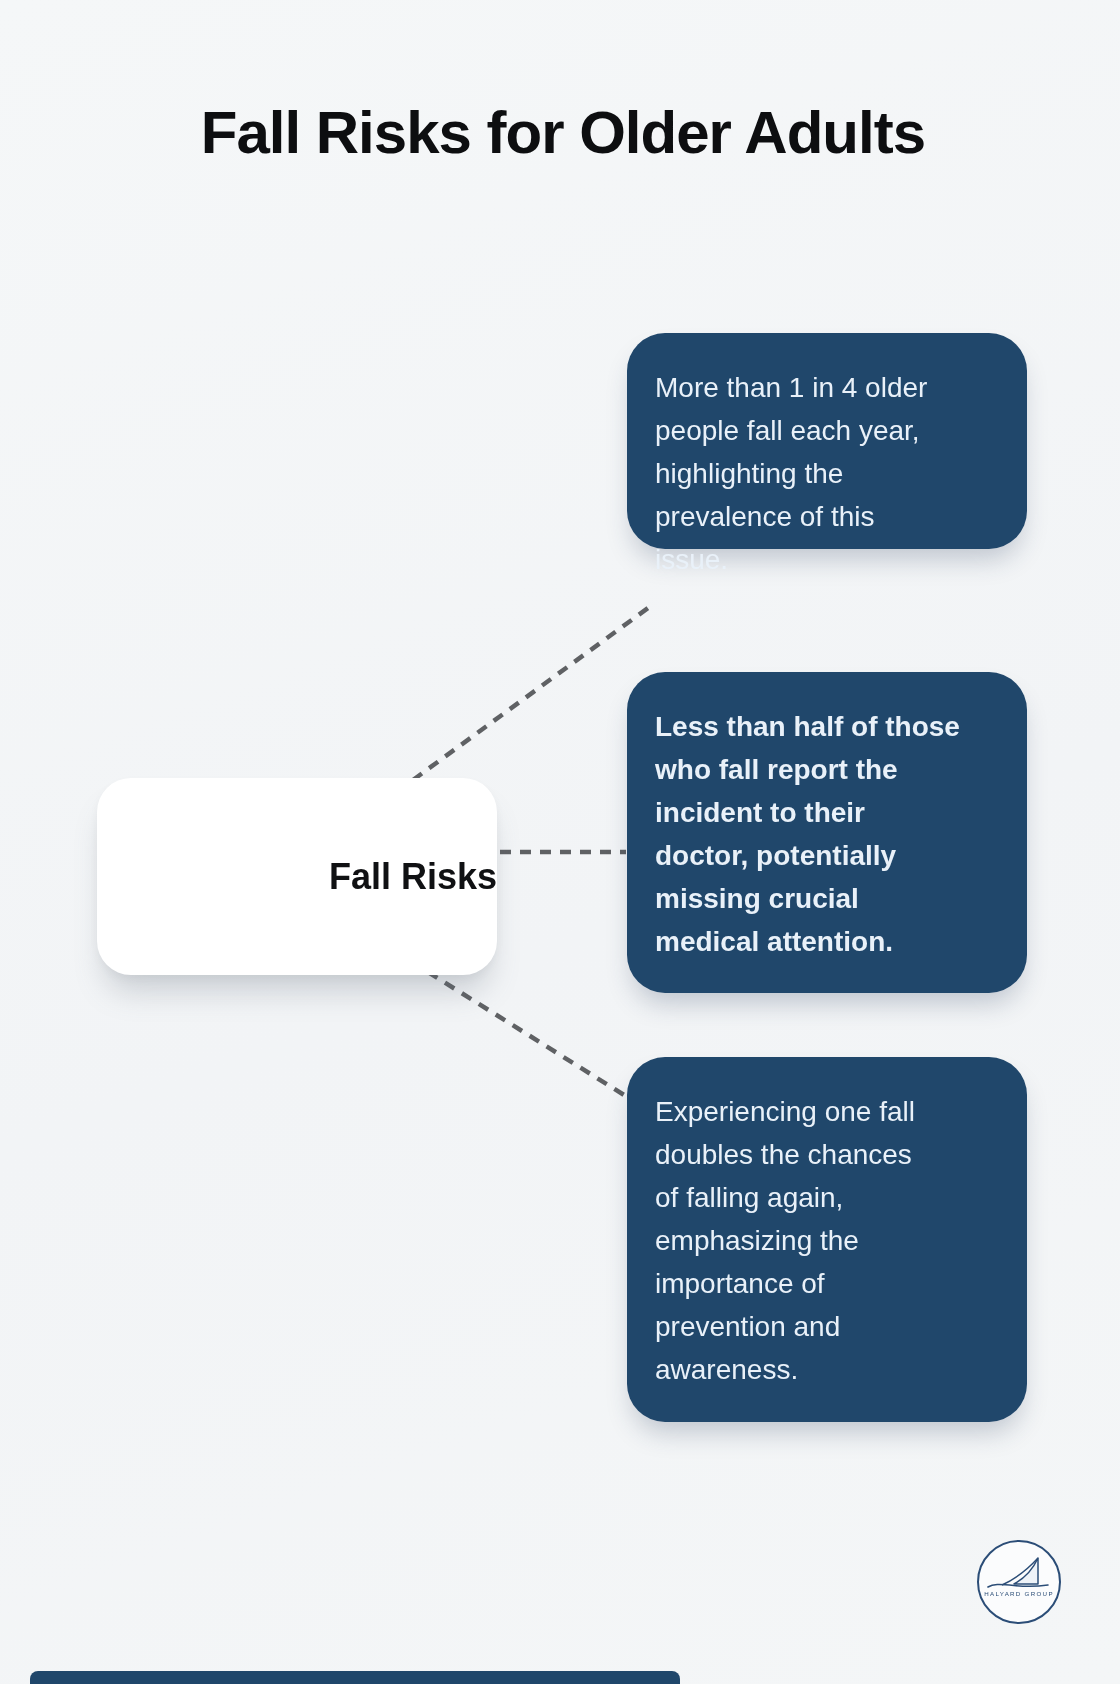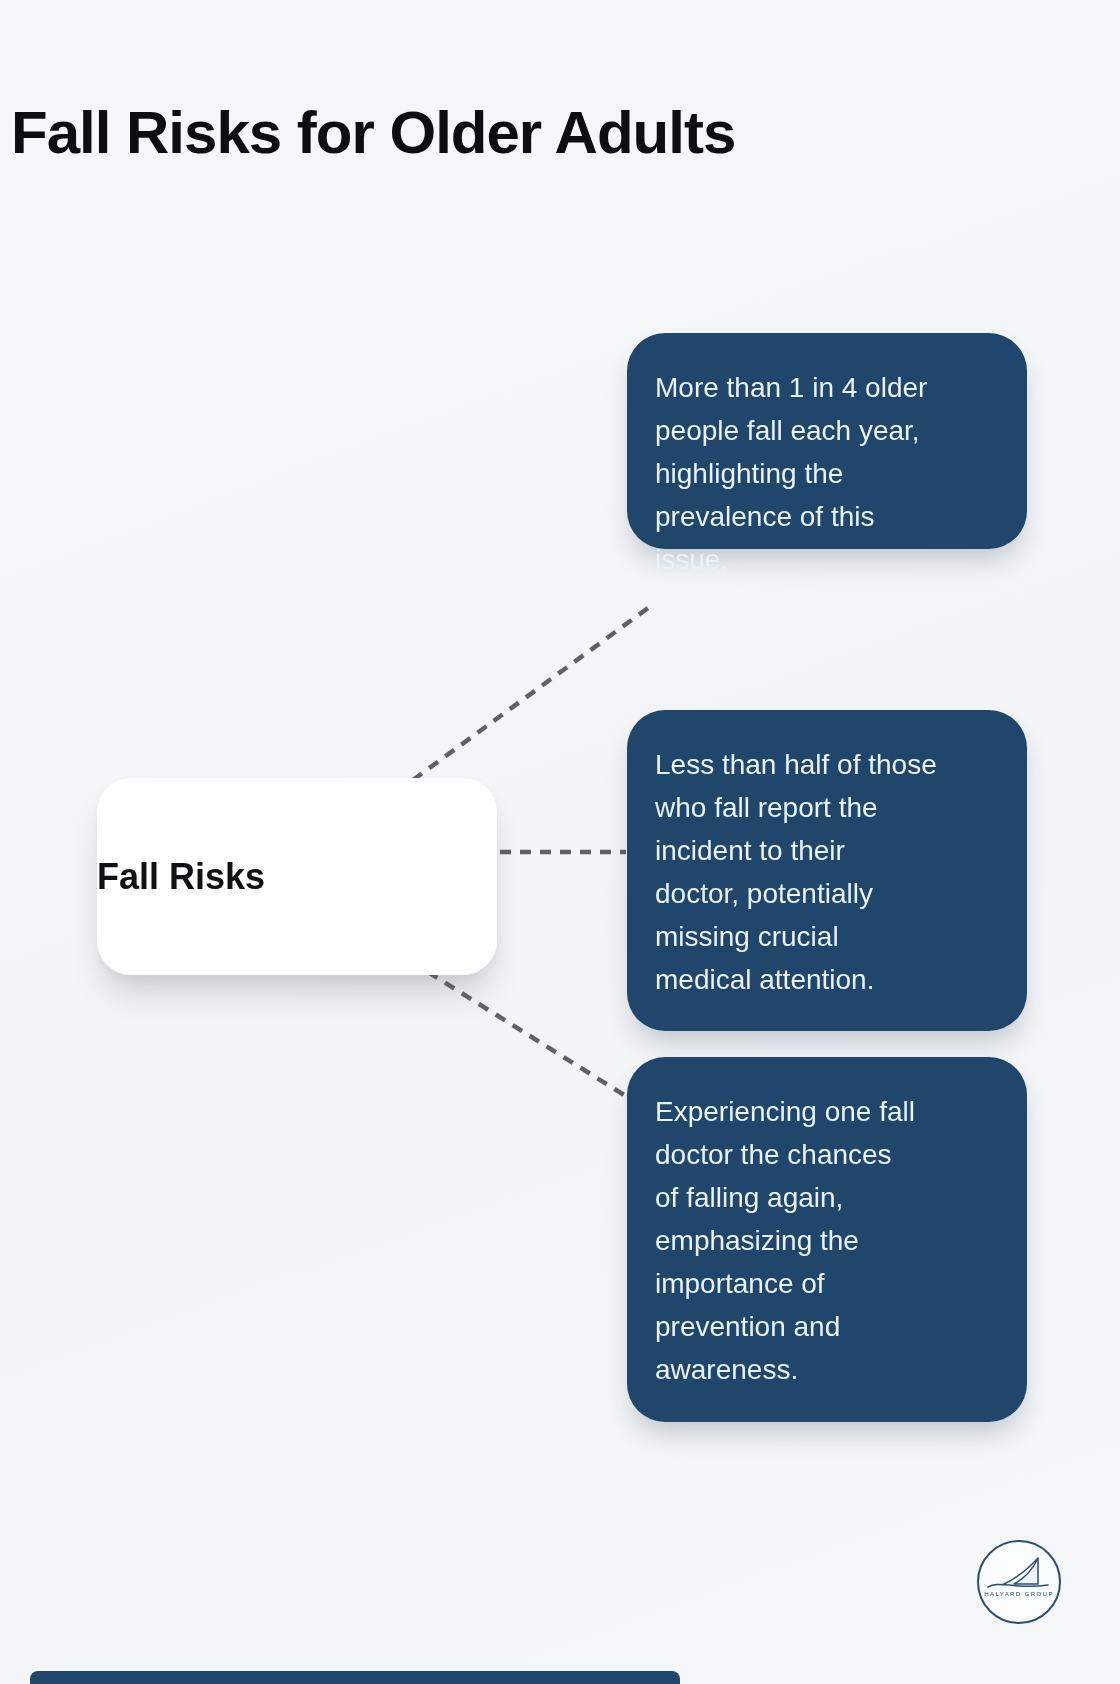--- a/index.html
+++ b/index.html
@@ -7,24 +7,24 @@
   .canvas {
     position: relative;
     width: 1120px;
     height: 1684px;
     background: linear-gradient(160deg, #f5f7f8 0%, #f2f4f6 55%, #f4f6f7 100%);
     overflow: hidden;
   }
   .title {
     position: absolute;
     top: 96px;
-    left: 11px;
+    left: 17px;
     width: 908px;
     margin: 0;
-    text-align: left;
+    text-align: right;
     font-size: 60px;
     line-height: 74px;
     font-weight: bold;
     letter-spacing: -1px;
     color: #0d0e10;
   }
   .connector-svg {
     position: absolute;
     left: 0; top: 0;
     width: 1120px; height: 1684px;
@@ -39,21 +39,21 @@
     position: absolute;
     left: 97px;
     top: 778px;
     width: 400px;
     height: 197px;
     background: #ffffff;
     border-radius: 34px;
     box-shadow: 0 24px 30px -8px rgba(100,110,125,0.28), 0 4px 10px rgba(0,0,0,0.04);
     display: flex;
     align-items: center;
-    justify-content: flex-start;
+    justify-content: flex-end;
   }
   .center-node .label {
     font-size: 36px;
     font-weight: bold;
     color: #101113;
     letter-spacing: 0px;
   }
   .card {
     position: absolute;
     left: 627px;
@@ -64,21 +64,21 @@
     box-sizing: border-box;
     padding: 33px 30px 0 28px;
   }
   .card .card-text {
     color: #e9f1f9;
     font-size: 28px;
     line-height: 43px;
     white-space: pre-line;
   }
   .card-1 { top: 333px; height: 216px; }
-  .card-2 { top: 710px; height: 321px; }
+  .card-2 { top: 672px; height: 321px; font-weight: bold; }
   .card-3 { top: 1057px; height: 365px; }
   .logo {
     position: absolute;
     left: 969px;
     top: 1532px;
     width: 100px;
     height: 100px;
   }
   .bottom-bar {
     position: absolute;
@@ -119,21 +119,21 @@
     <div class="card-text">Less than half of those
 who fall report the
 incident to their
 doctor, potentially
 missing crucial
 medical attention.</div>
   </div>
 
   <div class="card card-3">
     <div class="card-text">Experiencing one fall
-doctor the chances
+doubles the chances
 of falling again,
 emphasizing the
 importance of
 prevention and
 awareness.</div>
   </div>
 
   <svg class="logo" viewBox="0 0 100 100" xmlns="http://www.w3.org/2000/svg">
     <circle cx="50" cy="50" r="41" fill="#fbfcfd" stroke="#2b4d77" stroke-width="2"></circle>
     <path d="M 69 26 C 64 37 56 46 45 52 L 69 52 Z" fill="#eef3f8" stroke="#2b4d77" stroke-width="1.5" stroke-linejoin="round"></path>

